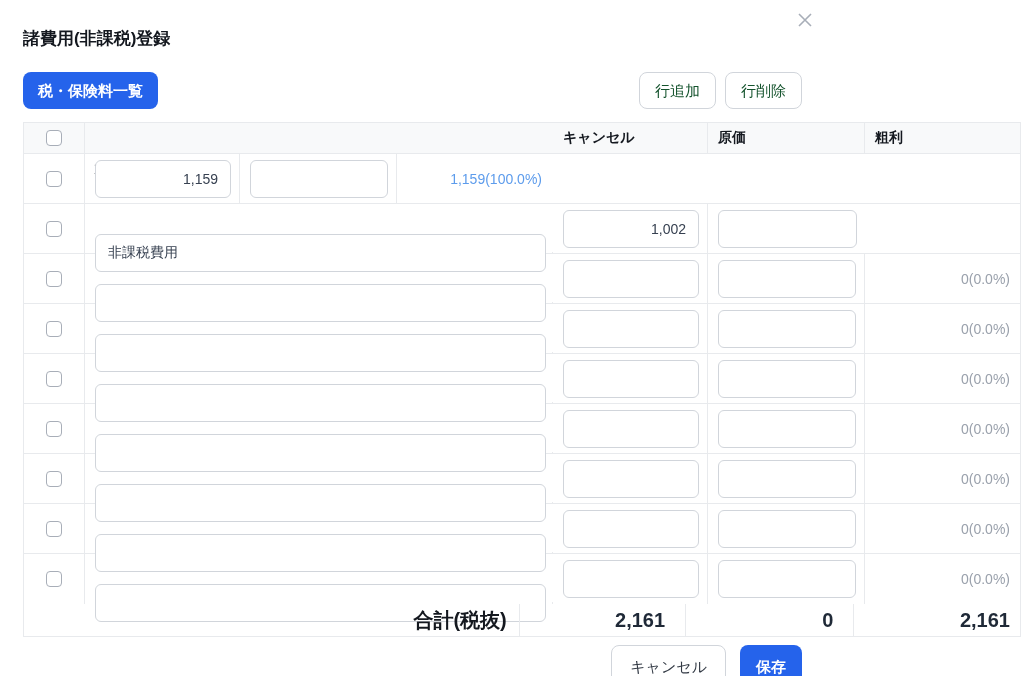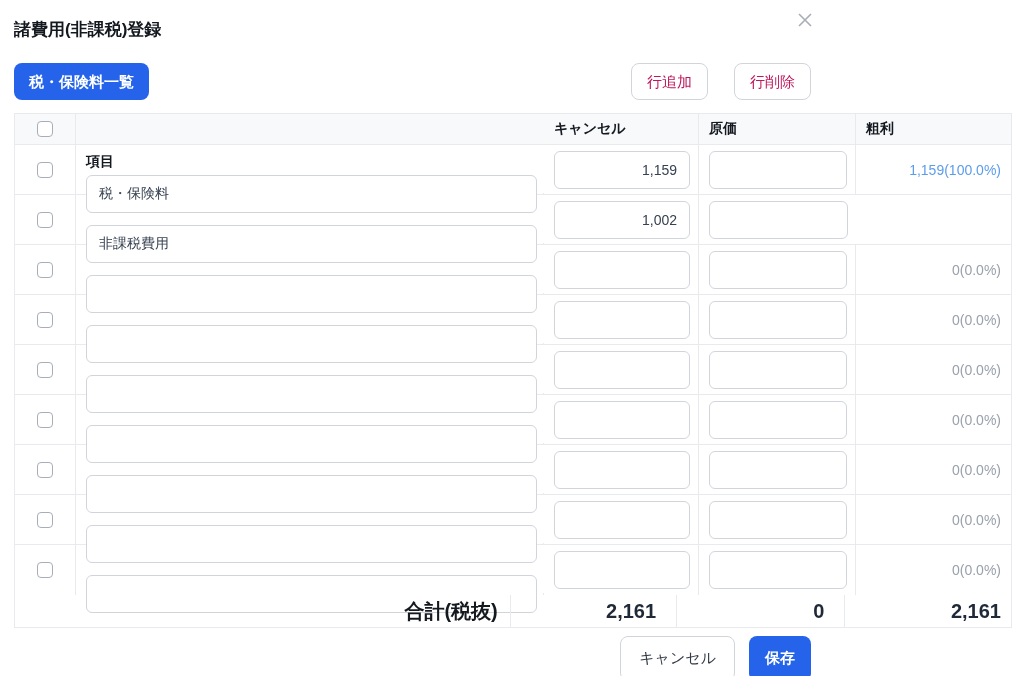--- a/index.html
+++ b/index.html
@@ -6,33 +6,33 @@
     --accent:#2563eb;
     --profit-blue:#5d9cec;
     --muted:#9aa1ac;
     --border:#e8eaed;
     --input-border:#d1d5db;
     --text:#1f2937;
   }
   *{box-sizing:border-box;margin:0;padding:0;}
   html,body{width:1024px;height:676px;overflow:hidden;background:#fff;
     font-family:"Liberation Sans","DejaVu Sans",sans-serif;color:var(--text);}
-  .dialog{position:relative;width:825px;height:676px;padding:14px;}
+  .dialog{position:relative;width:825px;height:676px;padding:23px;}
 
   .close-btn{position:absolute;top:8px;right:8px;width:24px;height:24px;
     display:flex;align-items:center;justify-content:center;cursor:pointer;background:none;border:none;}
 
   .dialog-title{font-size:17px;font-weight:bold;color:#14181f;margin-top:4px;}
 
   .toolbar{display:flex;align-items:center;justify-content:space-between;margin-top:22px;height:36px;}
-  .toolbar-left,.toolbar-right{display:flex;align-items:flex-start;gap:26px;}
+  .toolbar-left,.toolbar-right{display:flex;align-items:flex-start;gap:9px;}
   .btn{font-family:inherit;font-size:15px;border-radius:8px;cursor:pointer;line-height:1;}
   .btn-primary{background:var(--accent);color:#fff;border:none;font-weight:bold;padding:11px 15px;}
   .btn-primary.focused{box-shadow:0 0 0 2px #fff,0 0 0 4px #96b9f7;}
-  .btn-outline{background:#fff;color:#be185d;border:1px solid var(--input-border);padding:10px 15px;}
+  .btn-outline{background:#fff;color:#14532d;border:1px solid var(--input-border);padding:10px 15px;}
 
   .table{width:998px;margin-top:14px;border:1px solid var(--border);}
   .trow{display:flex;border-bottom:1px solid var(--border);}
   .trow:last-child{border-bottom:none;}
   .cell{border-right:1px solid var(--border);display:flex;align-items:center;}
   .cell:last-child{border-right:none;}
   .col-cb{width:61px;justify-content:center;}
   .col-item{width:468px;margin-top:48px;}
   .col-sales{width:155px;}
   .col-cost{width:157px;}
@@ -100,23 +100,20 @@
       <div class="cell col-sales">キャンセル</div>
       <div class="cell col-cost">原価</div>
       <div class="cell col-profit" style="justify-content:flex-start">粗利</div>
     </div>
 
     <div>
   <div class="trow drow">
     <div class="cell col-cb">
       <input type="checkbox" style="">
     </div>
-    <div class="cell col-item">
-      <input class="text-input" type="text" value="税・保険料" style="">
-    </div>
     <div class="cell col-sales">
       <input class="num-input" type="text" value="1,159" style="">
     </div>
     <div class="cell col-cost">
       <input class="num-input" type="text" value="" style="">
     </div>
     <div class="cell col-profit profit-cell profit-filled">1,159(100.0%)</div>
   </div>
 
   <div class="trow drow">

